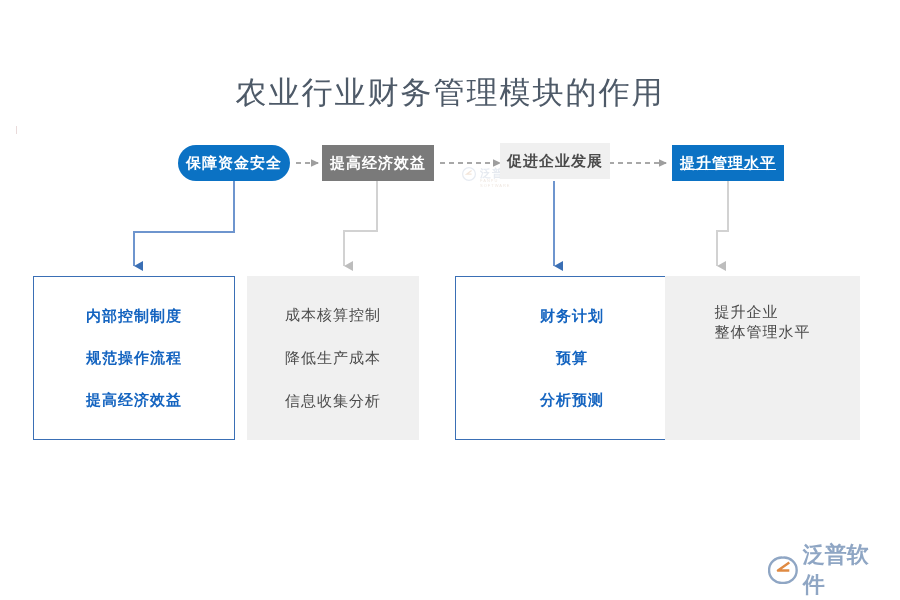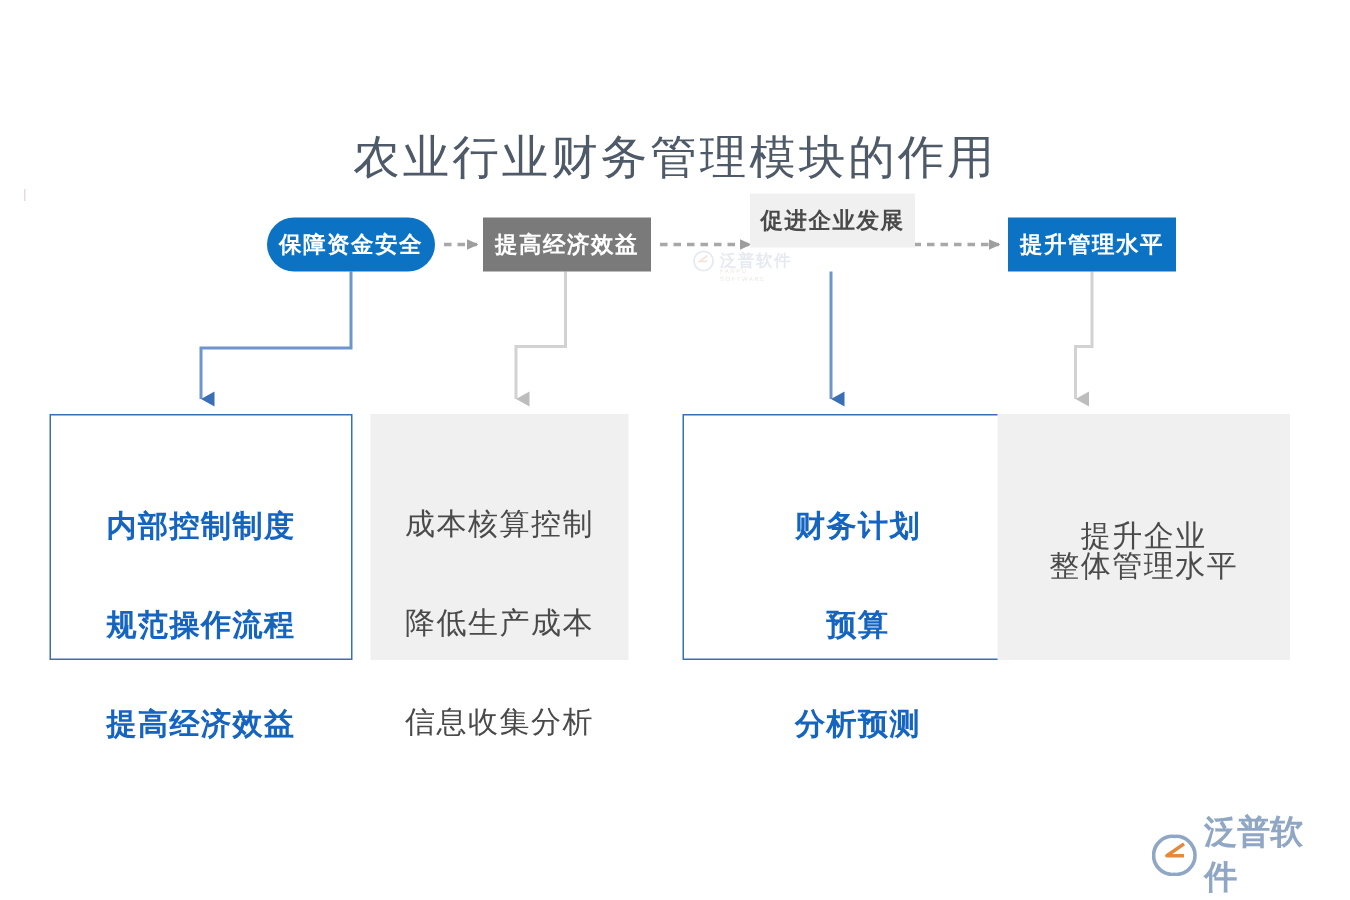--- a/index.html
+++ b/index.html
@@ -25,21 +25,20 @@
     position: absolute;
     left: 0;
     top: 72px;
     width: 900px;
     text-align: center;
     font-family: Liberation Mono, monospace;
     font-size: 31px;
     letter-spacing: 2px;
     color: #4e5a68;
     white-space: nowrap;
-    margin-top: 12px;
   }
 
   
   #wires {
     position: absolute;
     left: 0;
     top: 0;
     width: 900px;
     height: 600px;
     pointer-events: none;
@@ -74,25 +73,24 @@
     border: 1px solid #3A6FB5;
   }
   .panel.filled {
     background: #F0F0F0;
     border: none;
   }
   .panel.pad-even  { justify-content: space-around; padding: 18px 0 18px 0; }
   .panel.pad-top   { justify-content: flex-start;  padding: 26px 0 0 0; }
 
   .panel-line {
-    font-size: 20px;
+    font-size: 15px;
     line-height: 20px;
-    text-align: center;
+    text-align: left;
     white-space: pre-line;
-    margin-top: 46px;
   }
   .panel.outlined .panel-line {
     color: #1464C0;
     font-weight: bold;
     letter-spacing: 1px;
   }
   .panel.filled .panel-line {
     color: #4a4a4a;
     letter-spacing: 1px;
   }
@@ -237,25 +235,25 @@
   </div>
 
   <div class="top-box blue" style="left:178px; width:112px; top:145px;border-radius:18px;">
     <span>保障资金安全</span>
   </div>
 
   <div class="top-box gray" style="left:322px; width:112px; top:145px;">
     <span>提高经济效益</span>
   </div>
 
-  <div class="top-box light" style="left:500px; width:110px; top:129px;text-align:center;">
+  <div class="top-box light" style="left:500px; width:110px; top:143px;text-align:center;">
     <span>促进企业发展</span>
   </div>
 
-  <div class="top-box blue" style="left:672px; width:112px; top:145px;">
+  <div class="top-box blue" style="left:672px; width:112px; top:145px;text-decoration:underline;">
     <span>提升管理水平</span>
   </div>
 
   <div class="panel outlined pad-even" style="left:33px; top:276px; width:202px; height:164px;">
     <div class="panel-line">内部控制制度</div>
     <div class="panel-line">规范操作流程</div>
     <div class="panel-line">提高经济效益</div>
   </div>
 
   <div class="panel filled pad-even" style="left:247px; top:276px; width:172px; height:164px;">

